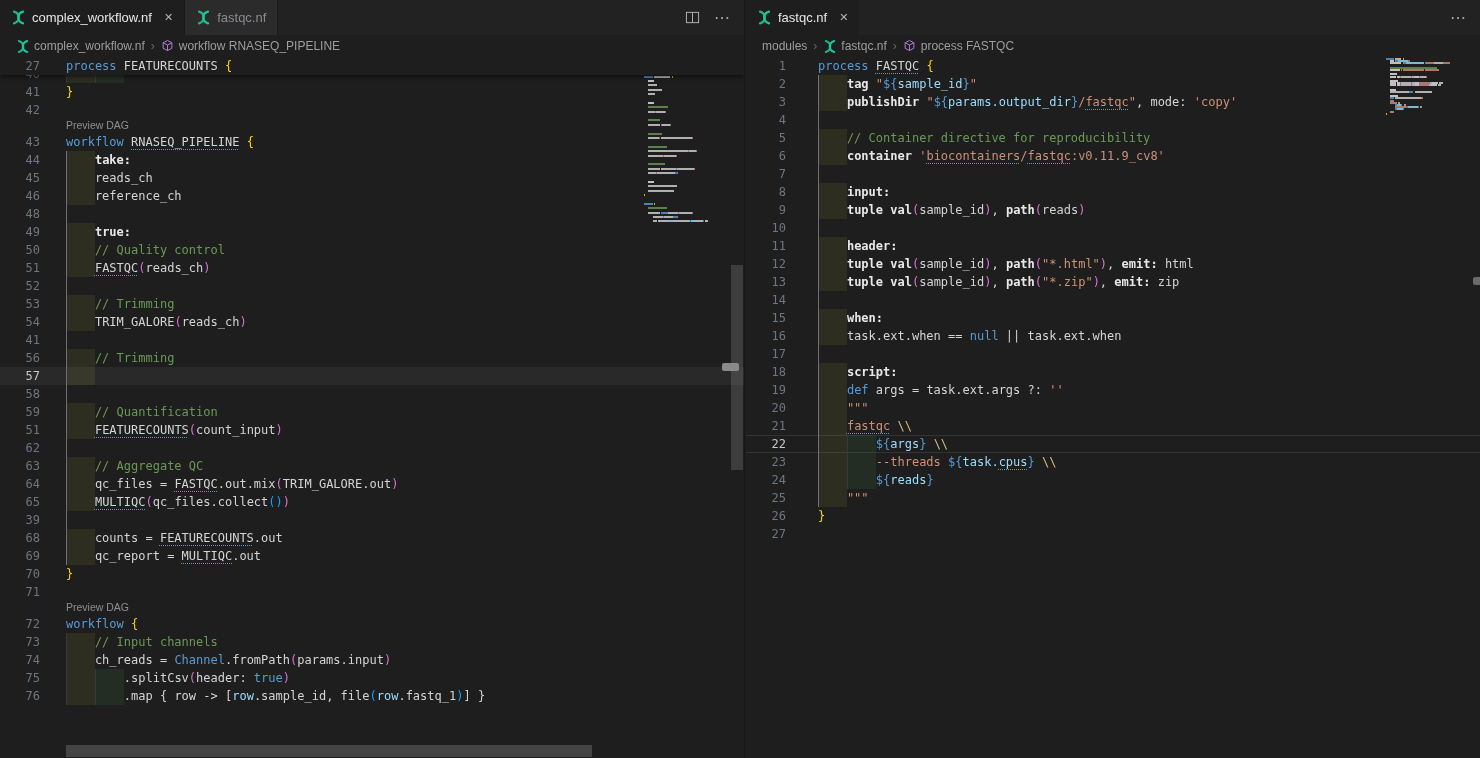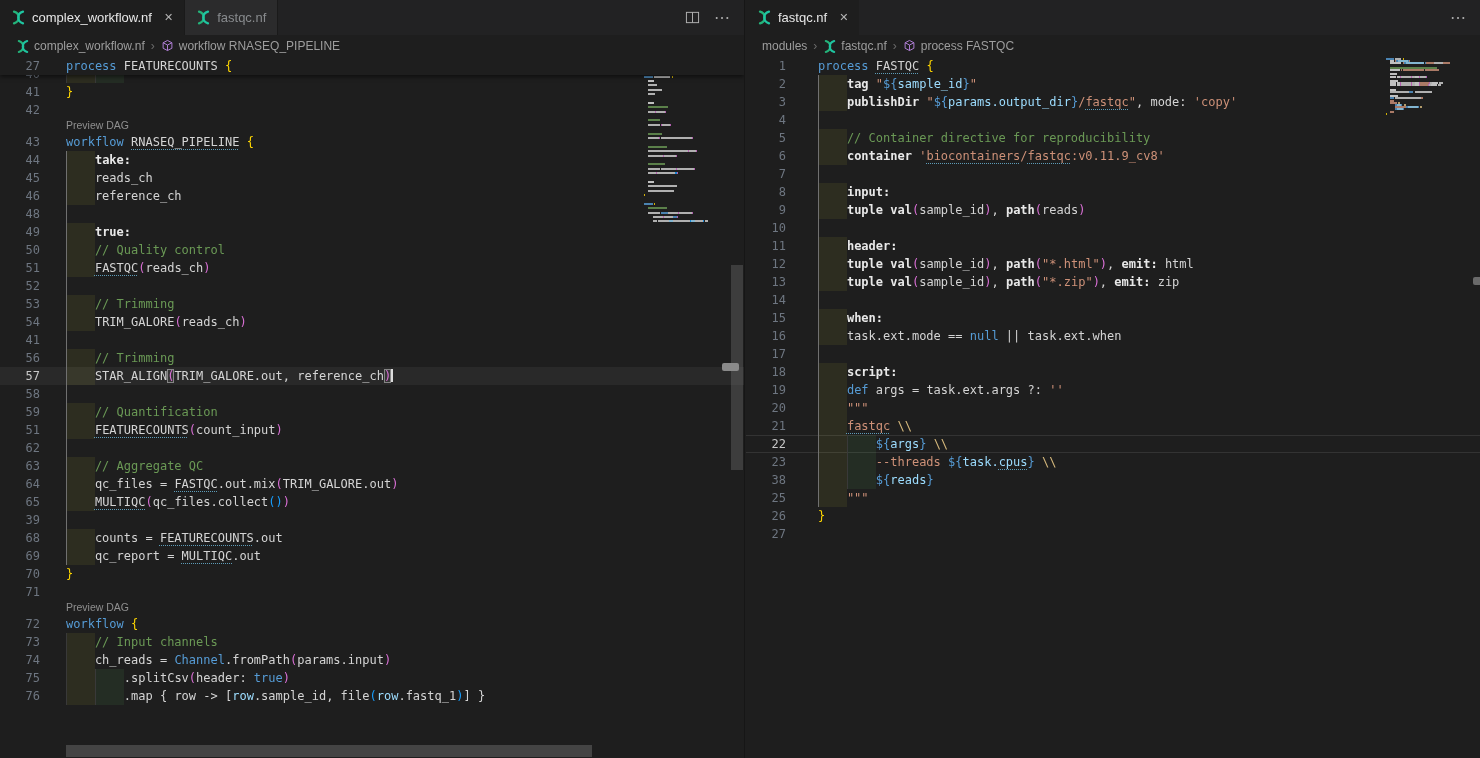--- a/index.html
+++ b/index.html
@@ -250,21 +250,21 @@
             <div class="row-inner">
               <span class="num">56</span>
               <span class="fold-gap"></span>
               <span class="code-content"><span class="indent-block lvl0" style="left: 0ch;"></span><span class="guide active" style="left: 0ch;"></span><span class="code-text"><span class="tk-cm">    // Trimming</span></span></span>
             </div>
           </div>
           <div class="code-row cur-fill">
             <div class="row-inner">
               <span class="num">57</span>
               <span class="fold-gap"></span>
-              <span class="code-content"><span class="indent-block lvl0" style="left: 0ch;"></span><span class="guide active" style="left: 0ch;"></span><span class="code-text"><span class="tk-pl">    STAR_ALIGN</span><span class="tk-b2 boxed">(</span><span class="tk-pl">TRIM_GALORE.out, reference_ch</span><span class="tk-b2 boxed">)</span><span class="caret"></span></span></span>
+              <span class="code-content"><span class="indent-block lvl0" style="left: 0ch;"></span><span class="guide active" style="left: 0ch;"></span></span>
             </div>
           </div>
           <div class="code-row">
             <div class="row-inner">
               <span class="num">58</span>
               <span class="fold-gap"></span>
               <span class="code-content"><span class="guide active" style="left: 0ch;"></span><span class="code-text"></span></span>
             </div>
           </div>
           <div class="code-row">
@@ -699,21 +699,21 @@
             <div class="row-inner">
               <span class="num">15</span>
               <span class="fold-gap"></span>
               <span class="code-content"><span class="indent-block lvl0" style="left: 0ch;"></span><span class="guide active" style="left: 0ch;"></span><span class="code-text"><span class="tk-pl">    </span><span class="tk-decl">when:</span></span></span>
             </div>
           </div>
           <div class="code-row">
             <div class="row-inner">
               <span class="num">16</span>
               <span class="fold-gap"></span>
-              <span class="code-content"><span class="indent-block lvl0" style="left: 0ch;"></span><span class="guide active" style="left: 0ch;"></span><span class="code-text"><span class="tk-pl">    task.ext.mode == </span><span class="tk-kw">null</span><span class="tk-pl"> || task.ext.when</span></span></span>
+              <span class="code-content"><span class="indent-block lvl0" style="left: 0ch;"></span><span class="guide active" style="left: 0ch;"></span><span class="code-text"><span class="tk-pl">    task.ext.when == </span><span class="tk-kw">null</span><span class="tk-pl"> || task.ext.when</span></span></span>
             </div>
           </div>
           <div class="code-row">
             <div class="row-inner">
               <span class="num">17</span>
               <span class="fold-gap"></span>
               <span class="code-content"><span class="guide active" style="left: 0ch;"></span><span class="code-text"></span></span>
             </div>
           </div>
           <div class="code-row">
@@ -753,21 +753,21 @@
           </div>
           <div class="code-row">
             <div class="row-inner">
               <span class="num">23</span>
               <span class="fold-gap"></span>
               <span class="code-content"><span class="indent-block lvl0" style="left: 0ch;"></span><span class="indent-block lvl1" style="left: 4ch;"></span><span class="guide active" style="left: 0ch;"></span><span class="guide" style="left: 4ch;"></span><span class="code-text"><span class="tk-str">        --threads </span><span class="tk-ib">${</span><span class="tk-var">task.</span><span class="tk-var sp">cpus</span><span class="tk-ib">}</span><span class="tk-str"> </span><span class="tk-esc">\\</span></span></span>
             </div>
           </div>
           <div class="code-row">
             <div class="row-inner">
-              <span class="num">38</span>
+              <span class="num">24</span>
               <span class="fold-gap"></span>
               <span class="code-content"><span class="indent-block lvl0" style="left: 0ch;"></span><span class="indent-block lvl1" style="left: 4ch;"></span><span class="guide active" style="left: 0ch;"></span><span class="guide" style="left: 4ch;"></span><span class="code-text"><span class="tk-str">        </span><span class="tk-ib">${</span><span class="tk-var">reads</span><span class="tk-ib">}</span></span></span>
             </div>
           </div>
           <div class="code-row">
             <div class="row-inner">
               <span class="num">25</span>
               <span class="fold-gap"></span>
               <span class="code-content"><span class="indent-block lvl0" style="left: 0ch;"></span><span class="guide active" style="left: 0ch;"></span><span class="code-text"><span class="tk-str">    """</span></span></span>
             </div>

